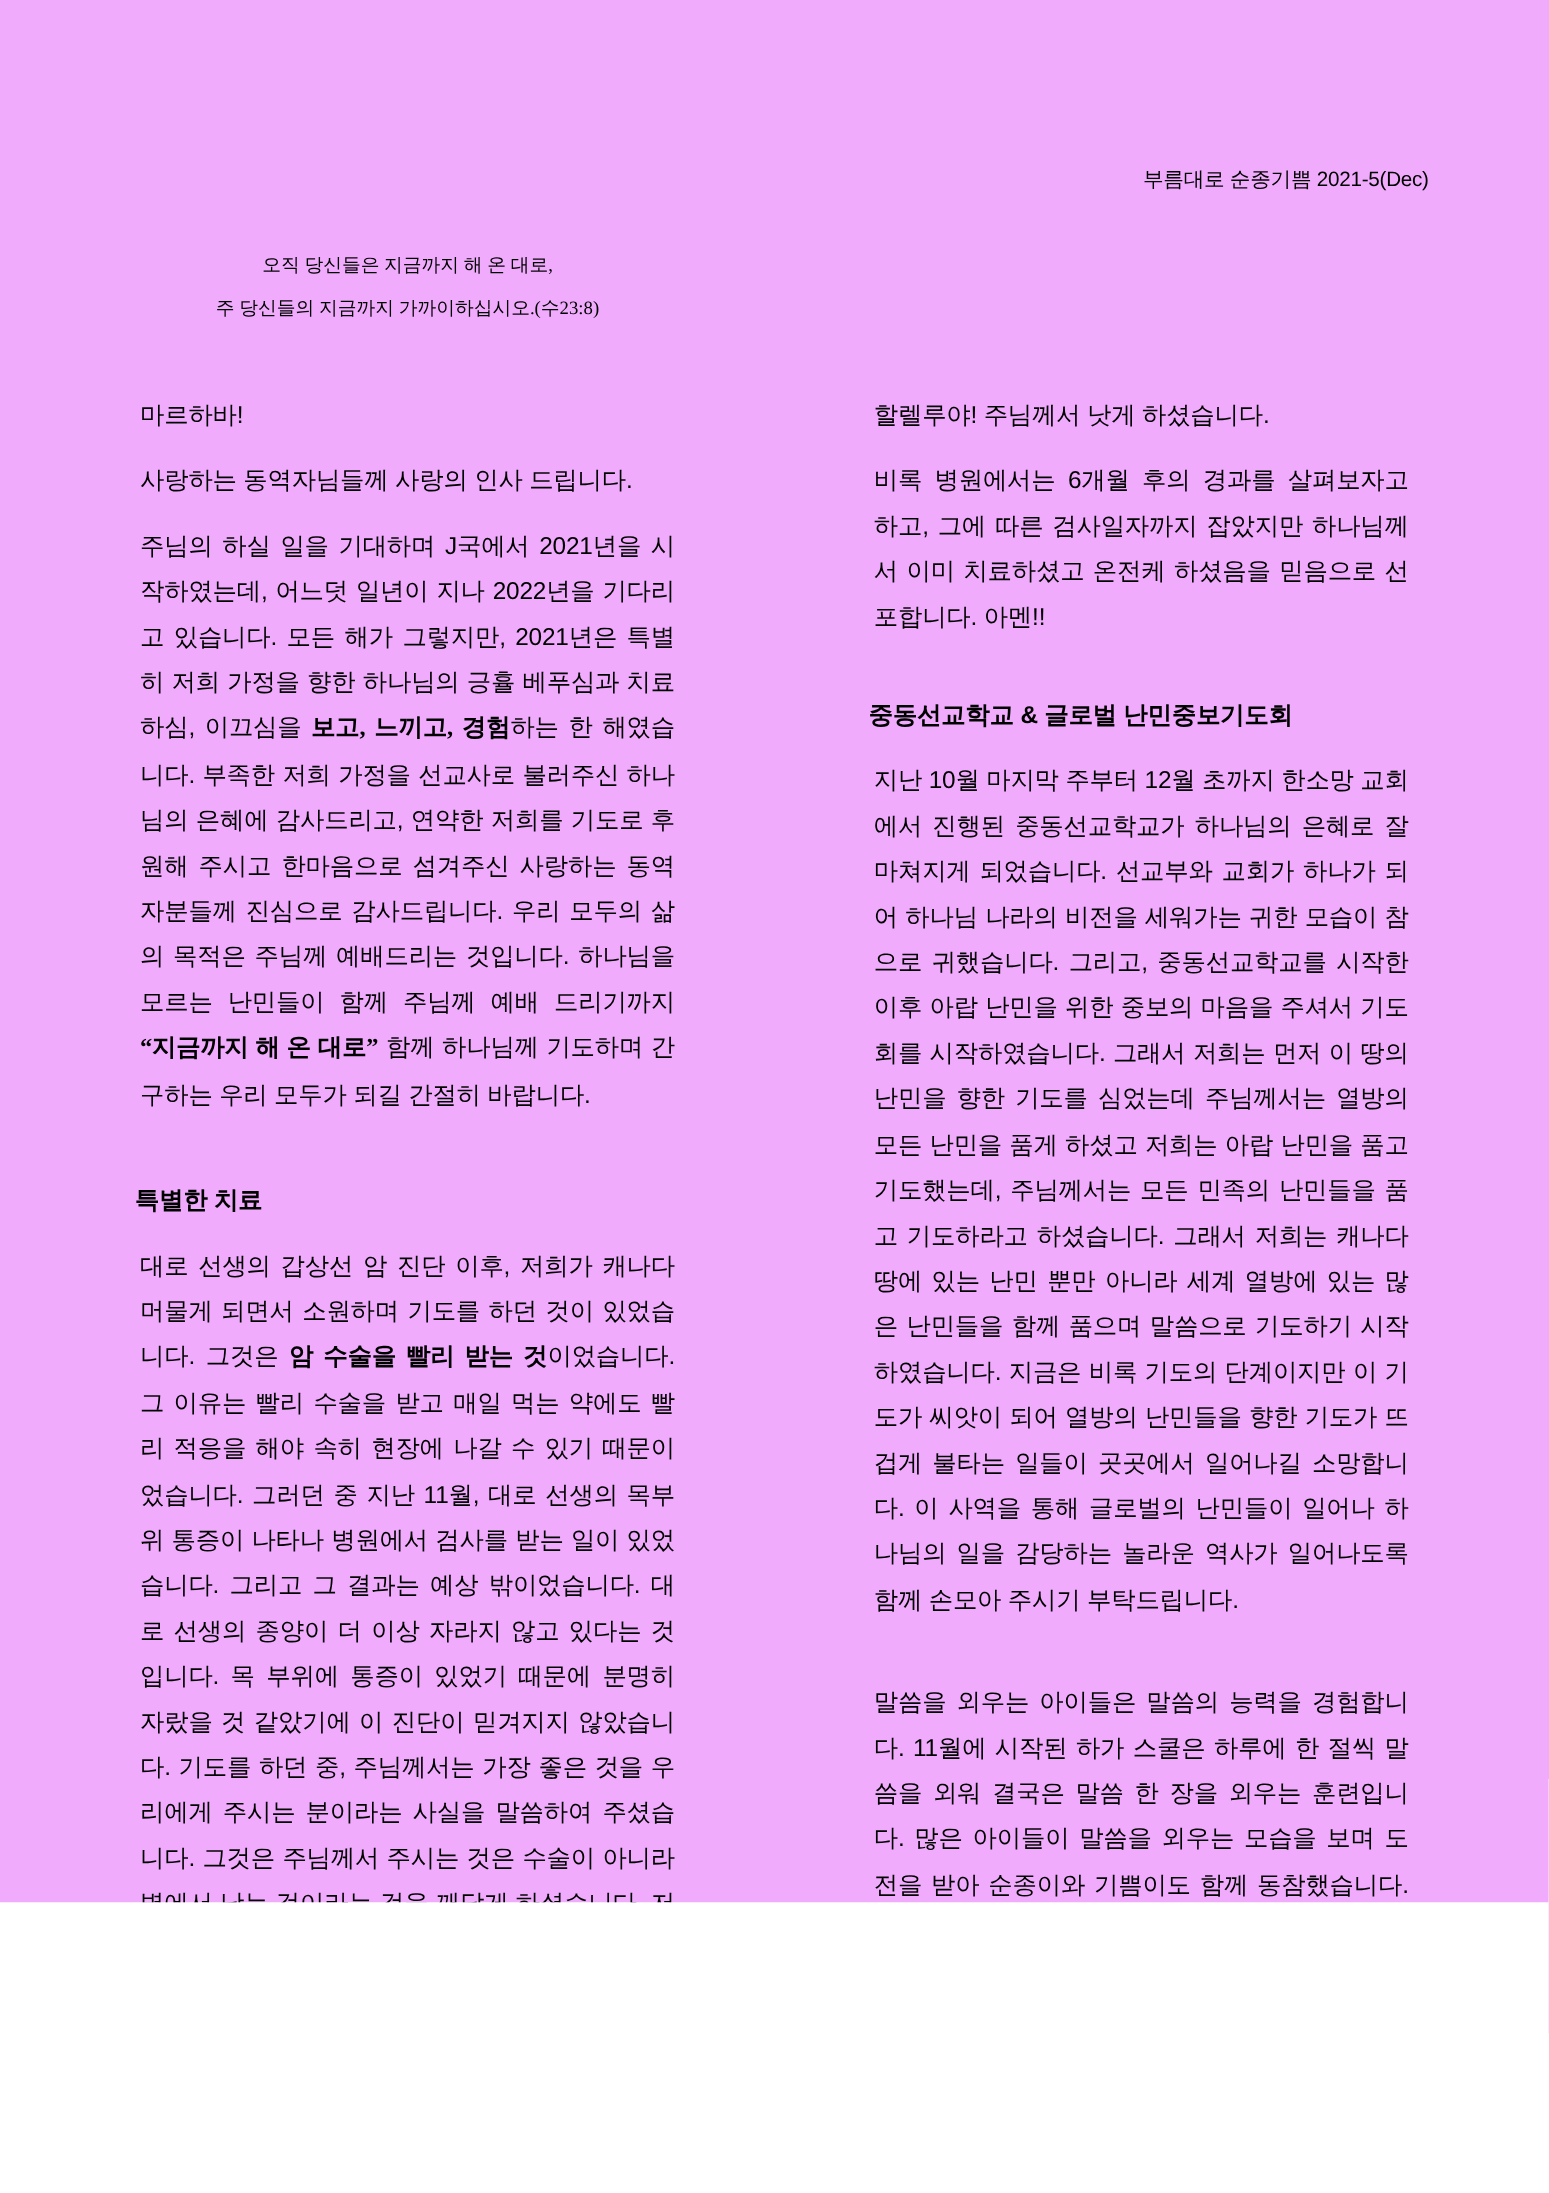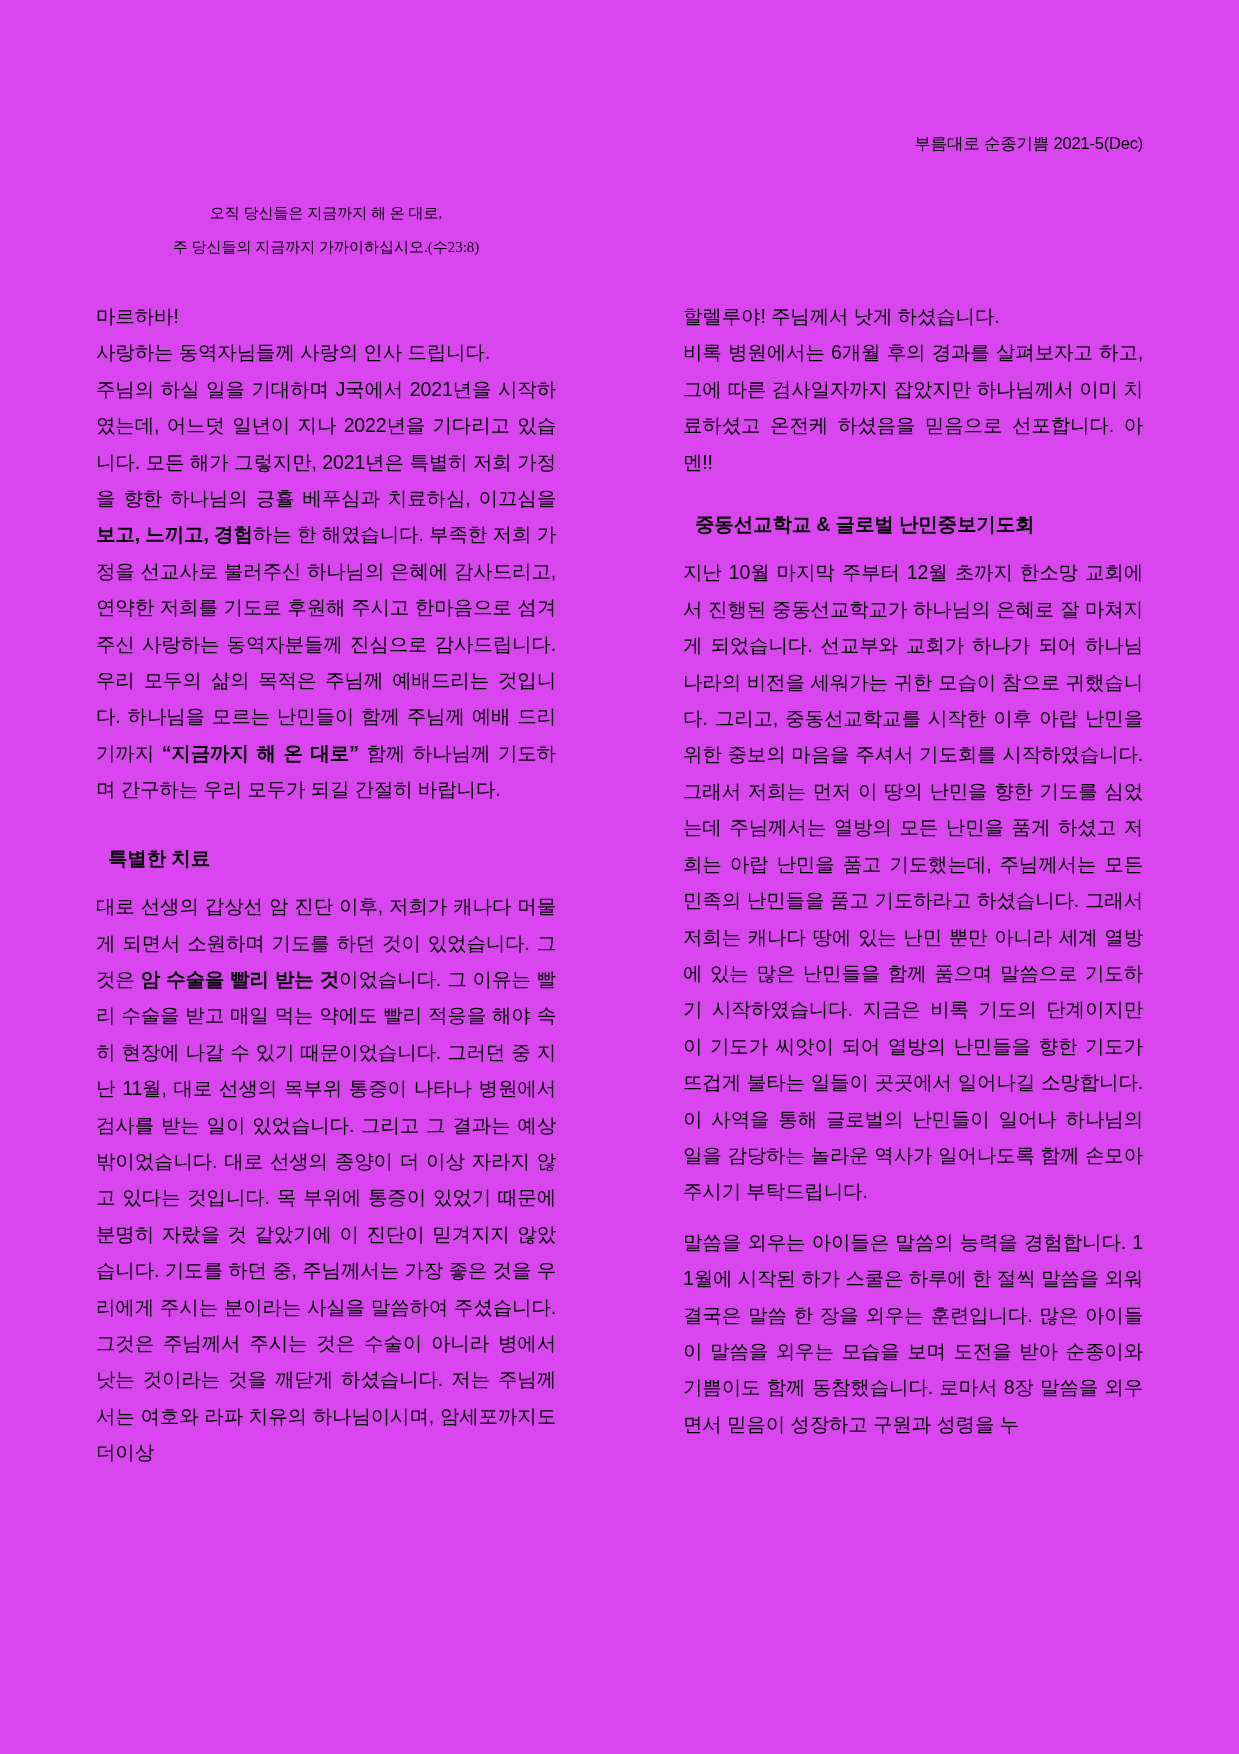--- a/index.html
+++ b/index.html
@@ -3,22 +3,22 @@
 <meta charset="utf-8">
 <style>
   html, body {
     margin: 0;
     padding: 0;
     background: #ffffff;
   }
   .page {
     position: relative;
     width: 1239px;
-    height: 1754px;
-    background: #d946ef;
+    height: 1522px;
+    background: #f0abfc;
     margin: 0 auto;
     font-family: "Liberation Sans", "DejaVu Sans", sans-serif;
     color: #000000;
     overflow: hidden;
   }
   .header {
     position: absolute;
     top: 133px;
     right: 96px;
     font-size: 16.5px;
@@ -46,37 +46,37 @@
     height: 1420px;
     display: flex;
     justify-content: space-between;
   }
   .col {
     width: 460px;
     font-size: 19.5px;
     line-height: 36.4px;
   }
   .col p {
-    margin: 0;
+    margin: 16px;
     text-align: justify;
     text-justify: inter-character;
     word-break: break-all;
     letter-spacing: -0.15px;
   }
   .col p.plain { text-align: left; }
   .col h2 {
     margin: 12px;
     font-size: 19.5px;
     line-height: 36.4px;
     font-weight: bold;
     letter-spacing: -0.15px;
   }
   .spacer { height: 20px; }
   .spacer-sm { height: 14px; }
-  b { font-weight: bold; }
+  b { font-weight: bold; font-family: Liberation Serif, serif; }
 </style>
 </head>
 <body>
 
 <div class="page">
 
   <div class="header">부름대로 순종기쁨 2021-5(Dec)</div>
 
   <div class="epigraph">
     <div>오직 당신들은 지금까지 해 온 대로,</div>

